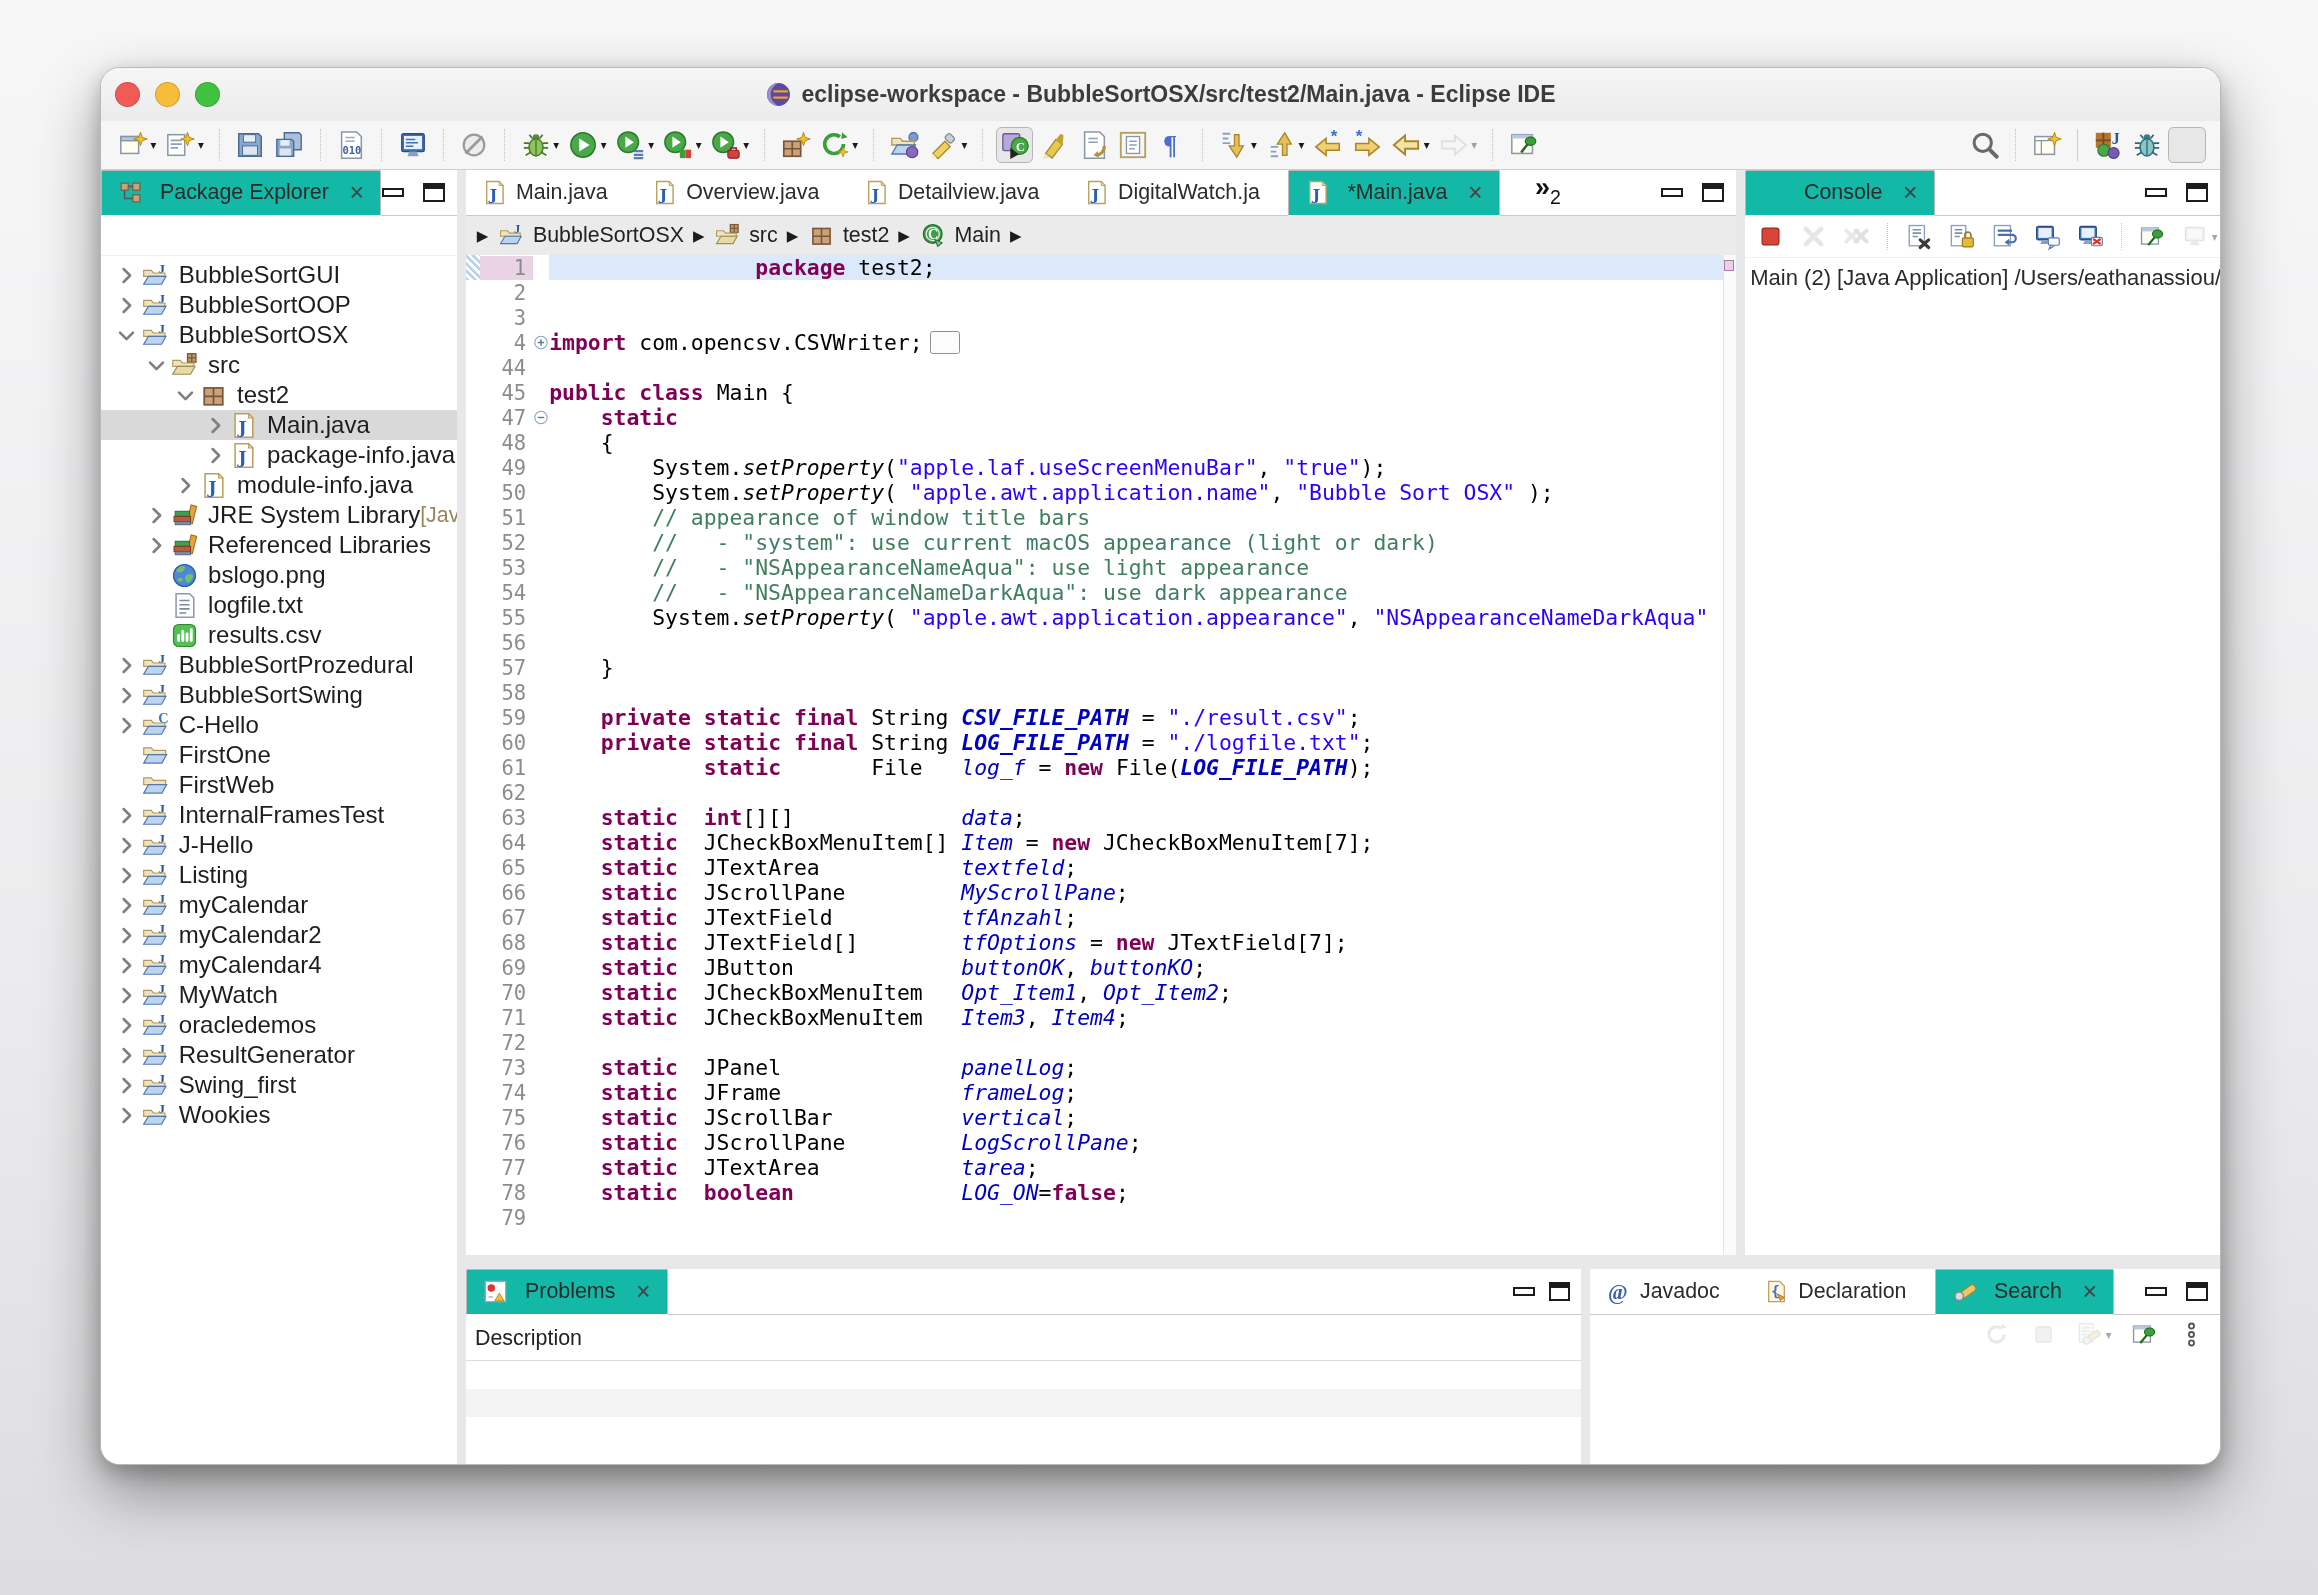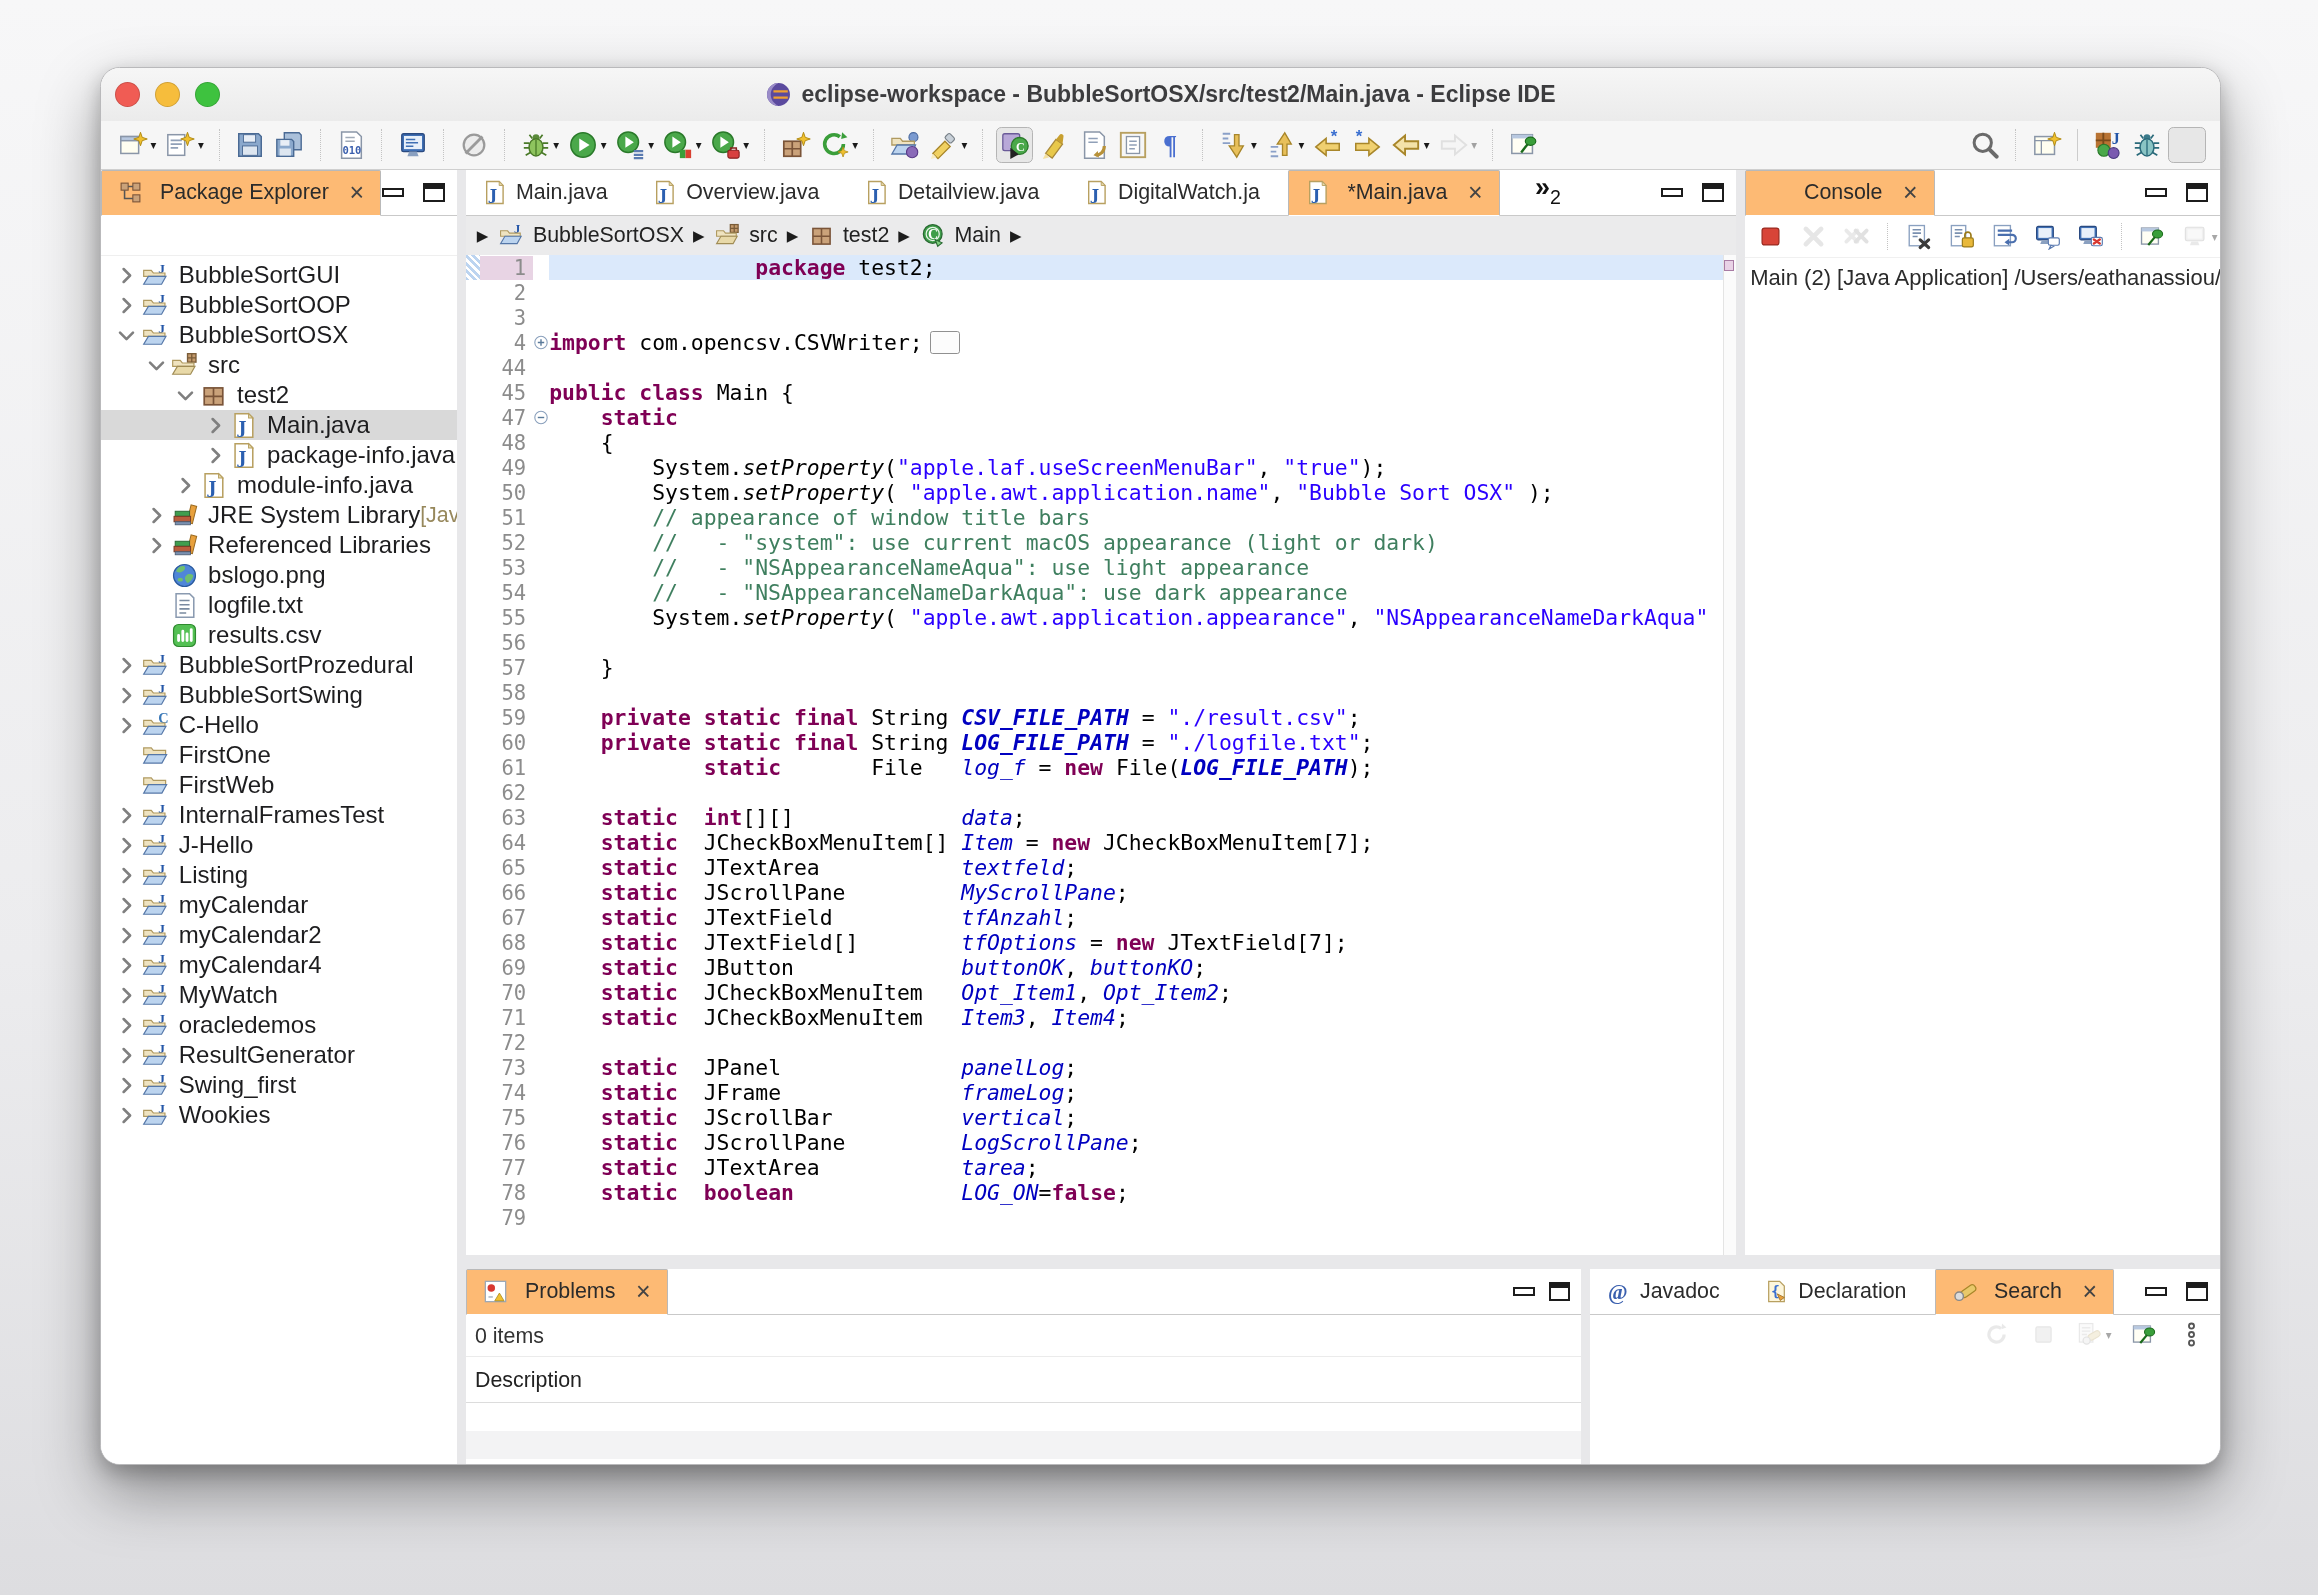--- a/index.html
+++ b/index.html
@@ -35,21 +35,21 @@
   .pe{left:0;top:0;width:356px;bottom:0;}
   .centerpane{left:365px;top:0;width:1270px;height:1085px;}
   .consolepane{left:1644px;top:0;width:475px;height:1085px;}
   .problemspane{left:365px;top:1099px;width:1115px;bottom:0;}
   .auxpane{left:1489px;top:1099px;width:630px;bottom:0;}
   
   .vtabs{height:45px;border-bottom:0.9px solid #c9c9c9;display:flex;align-items:stretch;background:#fff;position:relative;}
   .vtab{display:flex;align-items:center;gap:9px;padding:0 16px;font-size:21.4px;color:#2b2b2b;position:relative;}
   .vtab .vicon{width:25px;height:25px;}
   .vtab .vicon svg{width:100%;height:100%;}
-  .vtab.active{border:0.9px solid #b9b9b9;border-bottom:0.9px solid #fff;margin-bottom:-0.9px;border-radius:1.8px 1.8px 0 0;background:#fdba74;gap:17px;}
+  .vtab.active{border:0.9px solid #b9b9b9;border-bottom:0.9px solid #fff;margin-bottom:-0.9px;border-radius:1.8px 1.8px 0 0;background:#14b8a6;gap:17px;}
   .vtab .tclose{font-size:25px;color:#444;margin-left:3.6px;line-height:1;}
   .minmax{position:absolute;right:12.5px;top:0;height:45px;display:flex;align-items:center;gap:19.6px;}
   .btn-min{width:21.4px;height:9px;border:2.7px solid #1c1c1c;box-sizing:border-box;}
   .btn-max{width:21.4px;height:19.6px;border:2.7px solid #1c1c1c;border-top-width:6.2px;box-sizing:border-box;}
   
   .pe-actions{height:39px;display:flex;justify-content:flex-end;align-items:center;gap:12.5px;padding-right:12.5px;border-bottom:0.9px solid #efefef;}
   .abtn{width:27px;height:27px;}
   .tree{position:absolute;left:0;right:0;top:85px;bottom:0;overflow:hidden;padding-top:5.3px;}
   .tree-row{height:30px;display:flex;align-items:center;}
   .tree-row.sel{background:#d9d9d9;}
@@ -1348,21 +1348,20 @@
           <div class="pr-actions">
             <span style="display:flex;gap:14.2px;align-items:center;">
 
             <span class="abtn"></span>
                 <span class="abtn"></span>
               </span>
             <span class="btn-min"></span>
             <span class="btn-max"></span>
           </div>
         </div>
-        <div class="pr-count">0 items</div>
         <div class="pr-header">Description</div>
         <div class="pr-row"></div>
         <div class="pr-row alt"></div>
         <div class="pr-row"></div>
       </div>
 
       <div class="sash" style="left:1480px;top:1099px;width:9px;bottom:0;"></div>
 
       <div class="panel auxpane">
         <div class="vtabs">

